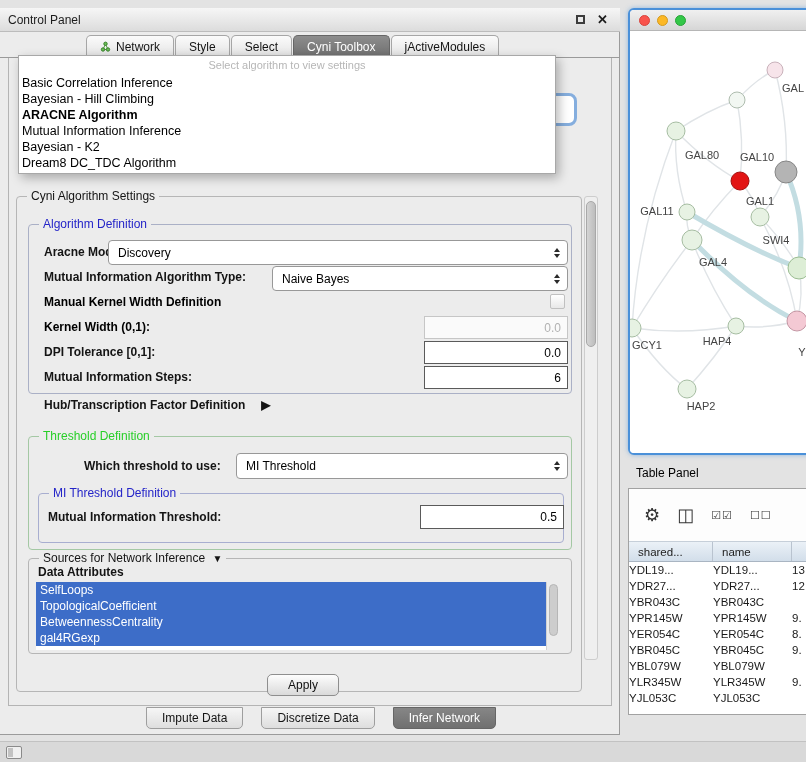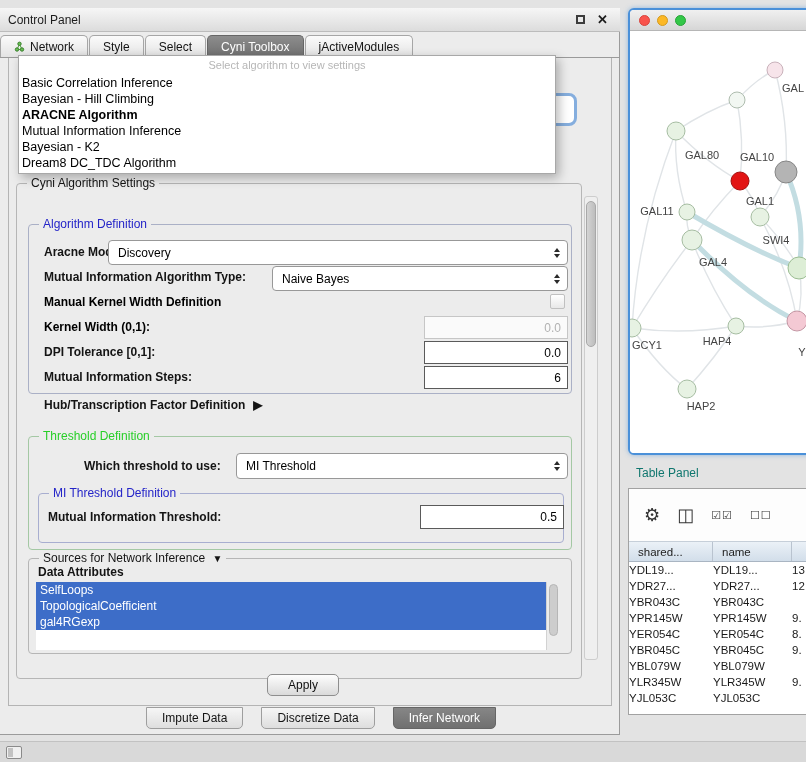--- a/index.html
+++ b/index.html
@@ -6,21 +6,21 @@
   body{font-family:"Liberation Sans",sans-serif;background:#e3e3e3;}
   .stage{position:relative;width:806px;height:762px;background:#e3e3e3;overflow:hidden}
 
   
   .cp{position:absolute;left:0;top:8px;width:620px;height:727px;background:#ececec;border:1px solid #9b9b9b;border-left:none}
   .cp-title{position:absolute;left:0;top:8px;width:620px;height:24px;background:linear-gradient(#f6f6f6,#dcdcdc);border-bottom:1px solid #bcbcbc;display:flex;align-items:center;padding:0 12px 0 8px;font-size:12px;color:#1c1c1c}
   .flex-sp{flex:1}
   .float-ic{width:9px;height:9px;border:2px solid #3c3c3c;margin-right:12px}
   .close-ic{font-size:13px;font-weight:bold;color:#1c1c1c}
 
-  .tabbar{position:absolute;left:0;top:32px;width:620px;height:26px;display:flex;align-items:flex-end;border-bottom:1px solid #9a9a9a}
+  .tabbar{position:absolute;left:0;top:32px;width:620px;height:26px;display:flex;align-items:flex-end;padding-left:86px;border-bottom:1px solid #9a9a9a}
   .tab{height:22px;padding:0 13px;display:flex;align-items:center;gap:5px;font-size:12px;background:linear-gradient(#fbfbfb,#e3e3e3);border:1px solid #a6a6a6;border-bottom:none;border-radius:5px 5px 0 0;margin-right:1px;color:#141414;white-space:nowrap}
   .tab-sel{background:linear-gradient(#8d8d8d,#6f6f6f);color:#fff;border-color:#666}
   .tab-ic{display:flex;align-items:center}
 
   .inner-panel{position:absolute;left:8px;top:58px;width:604px;height:648px;background:#ececec;border:1px solid #b4b4b4;border-top:none}
 
   .groupbox{position:absolute;border:1px solid #b6b6b6;border-radius:4px}
   .gtitle{position:absolute;top:-8px;left:10px;background:#ececec;padding:0 4px;font-size:12px;line-height:15px;color:#141414;white-space:nowrap}
   .gtitle.blue{color:#2424c8}
   .gtitle.green{color:#28cf28}
@@ -34,21 +34,21 @@
   .arr{display:flex;flex-direction:column;gap:2px;margin-right:7px}
   .arr i{display:block;width:0;height:0;border-left:3.5px solid transparent;border-right:3.5px solid transparent}
   .arr .up{border-bottom:4px solid #2a2a2a}
   .arr .dn{border-top:4px solid #2a2a2a}
 
   .tfield{position:absolute;background:#fff;border:1px solid #5a5a5a;display:flex;align-items:center;justify-content:flex-end;padding:0 6px;font-size:12px;color:#000}
   .tfield.dis{border-color:#c6c6c6;color:#b2b2b2;background:#fafafa}
 
   .cbox{position:absolute;width:15px;height:15px;background:linear-gradient(#ffffff,#e8e8e8);border:1px solid #c0c0c0;border-radius:2px}
 
-  .hub-row{position:absolute;display:flex;align-items:center;gap:8px;font-size:12px;font-weight:bold;color:#141414}
+  .hub-row{position:absolute;display:flex;align-items:center;gap:16px;font-size:12px;font-weight:bold;color:#141414}
   .hub-arrow{font-size:12px}
 
   .attr-list{position:absolute;left:36px;top:582px;width:524px;height:68px;background:#fff;display:flex}
   .attr-items{flex:1}
   .li-sel{height:16px;line-height:16px;background:#3d6dc8;color:#fff;font-size:12px;padding-left:4px;white-space:nowrap}
   .list-scroll{width:14px;background:#ececec;border-left:1px solid #d2d2d2;position:relative}
   .list-thumb{position:absolute;top:2px;left:2px;width:9px;height:52px;background:#cdcdcd;border:1px solid #b6b6b6;border-radius:5px}
 
   .v-scroll{position:absolute;left:584px;top:196px;width:14px;height:464px;background:#efefef;border:1px solid #cdcdcd;border-radius:3px}
   .v-thumb{position:absolute;left:1px;top:4px;width:10px;height:146px;background:linear-gradient(90deg,#d4d4d4,#bdbdbd);border:1px solid #a8a8a8;border-radius:5px}
@@ -70,21 +70,21 @@
   .net-win{position:absolute;left:628px;top:8px;width:200px;height:447px;border:2px solid #4a90d9;border-radius:6px;overflow:hidden;background:#fff;box-shadow:0 0 5px rgba(74,144,217,.55)}
   .net-title{height:21px;background:linear-gradient(#f0f0f0,#d6d6d6);border-bottom:1px solid #b6b6b6;display:flex;align-items:center;gap:7px;padding-left:9px}
   .tl{width:11px;height:11px;border-radius:50%}
   .tl.red{background:#f9544d;border:1px solid #d8443e}
   .tl.yellow{background:#fcb826;border:1px solid #d49a1e}
   .tl.green{background:#33c748;border:1px solid #27a338}
   .net-content{position:relative;height:422px;background:#fff}
   .net-content svg text{font-family:"Liberation Sans",sans-serif;font-size:11px;fill:#444}
 
   
-  .tp-label{position:absolute;left:636px;top:466px;font-size:12px;color:#0f766e}
+  .tp-label{position:absolute;left:636px;top:466px;font-size:12px;color:#000000}
   .table-win{position:absolute;left:628px;top:488px;width:200px;height:227px;background:#fff;border:1px solid #a2a2a2;overflow:hidden;display:flex;flex-direction:column}
   .table-toolbar{height:52px;display:flex;align-items:center;gap:17px;padding-left:15px;background:#fdfdfd}
   .ticon{color:#333;font-size:18px;line-height:1}
   .ticon.checks{font-size:11px;letter-spacing:1px}
   .table-header{height:21px;display:flex;background:linear-gradient(#ebf1f7,#d2deea);border-top:1px solid #c6cfd9;border-bottom:1px solid #a9b5c2;font-size:11.5px;color:#222}
   .th{border-right:1px solid #b9c3cf;padding-left:9px;line-height:20px;overflow:hidden;white-space:nowrap}
   .col0{width:84px}.col1{width:79px}.col2{flex:1}
   .table-body{flex:1;overflow:hidden}
   .tr{display:flex;height:16px;line-height:16px;font-size:11.5px;color:#1a1a1a}
   .td{overflow:hidden;white-space:nowrap}
@@ -135,21 +135,21 @@
       <div class="tab tab-sel">
         <span>Cyni Toolbox</span>
       </div>
       <div class="tab">
         <span>jActiveModules</span>
       </div>
     </div>
 
   <div class="inner-panel"></div>
 
-  <div class="groupbox" style="left:16px;top:183px;width:566px;height:496px">
+  <div class="groupbox" style="left:16px;top:196px;width:566px;height:496px">
     <span class="gtitle">Cyni Algorithm Settings</span>
   </div>
 
   <div class="v-scroll">
     <div class="v-thumb"></div>
   </div>
 
   <div class="groupbox" style="left:28px;top:224px;width:544px;height:170px;border-color:#aab0c6">
     <span class="gtitle blue">Algorithm Definition</span>
   </div>
@@ -213,20 +213,21 @@
       <span>Sources for Network Inference</span>
       <span class="src-arrow">▼</span>
     </span>
   </div>
   <span class="lbl" style="left:38px;top:565px">Data Attributes</span>
 
   <div class="attr-list">
     <div class="attr-items">
         <div class="li-sel">SelfLoops</div>
         <div class="li-sel">TopologicalCoefficient</div>
+        <div class="li-sel">BetweennessCentrality</div>
         <div class="li-sel">gal4RGexp</div>
       </div>
     <div class="list-scroll">
       <div class="list-thumb"></div>
     </div>
   </div>
 
   <button class="btn">Apply</button>
 
   <div class="bottom-tabbar">

